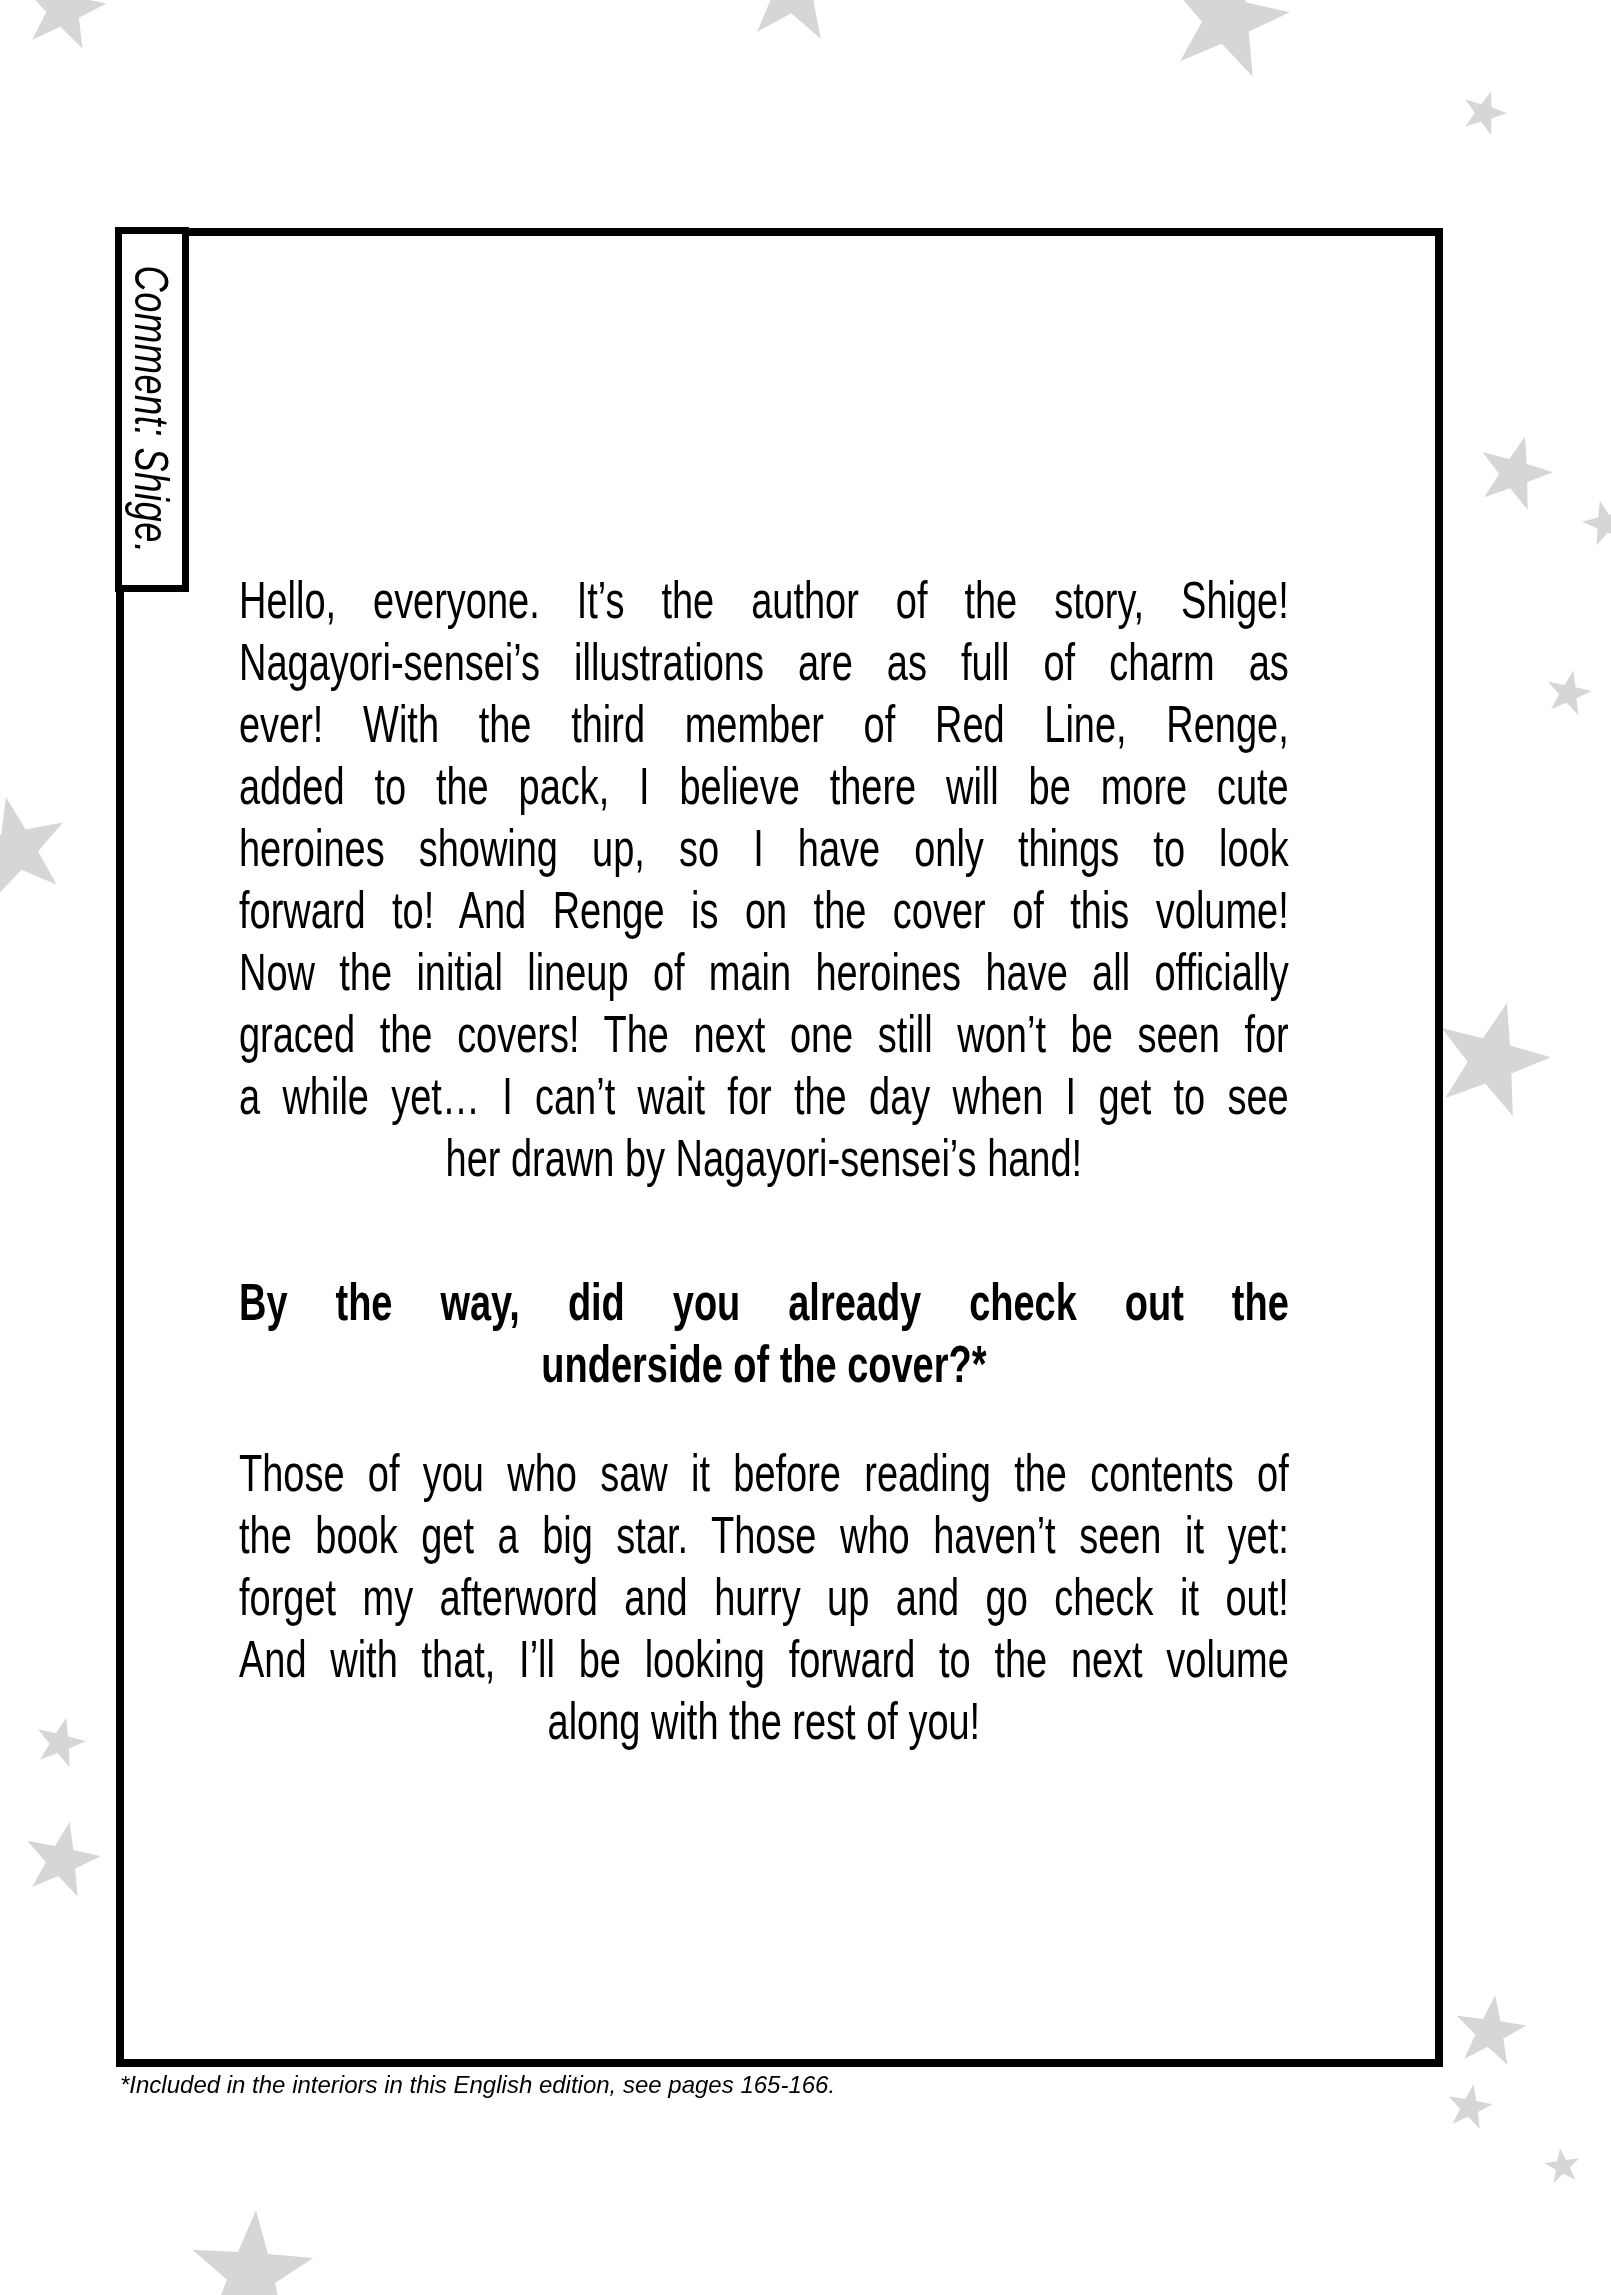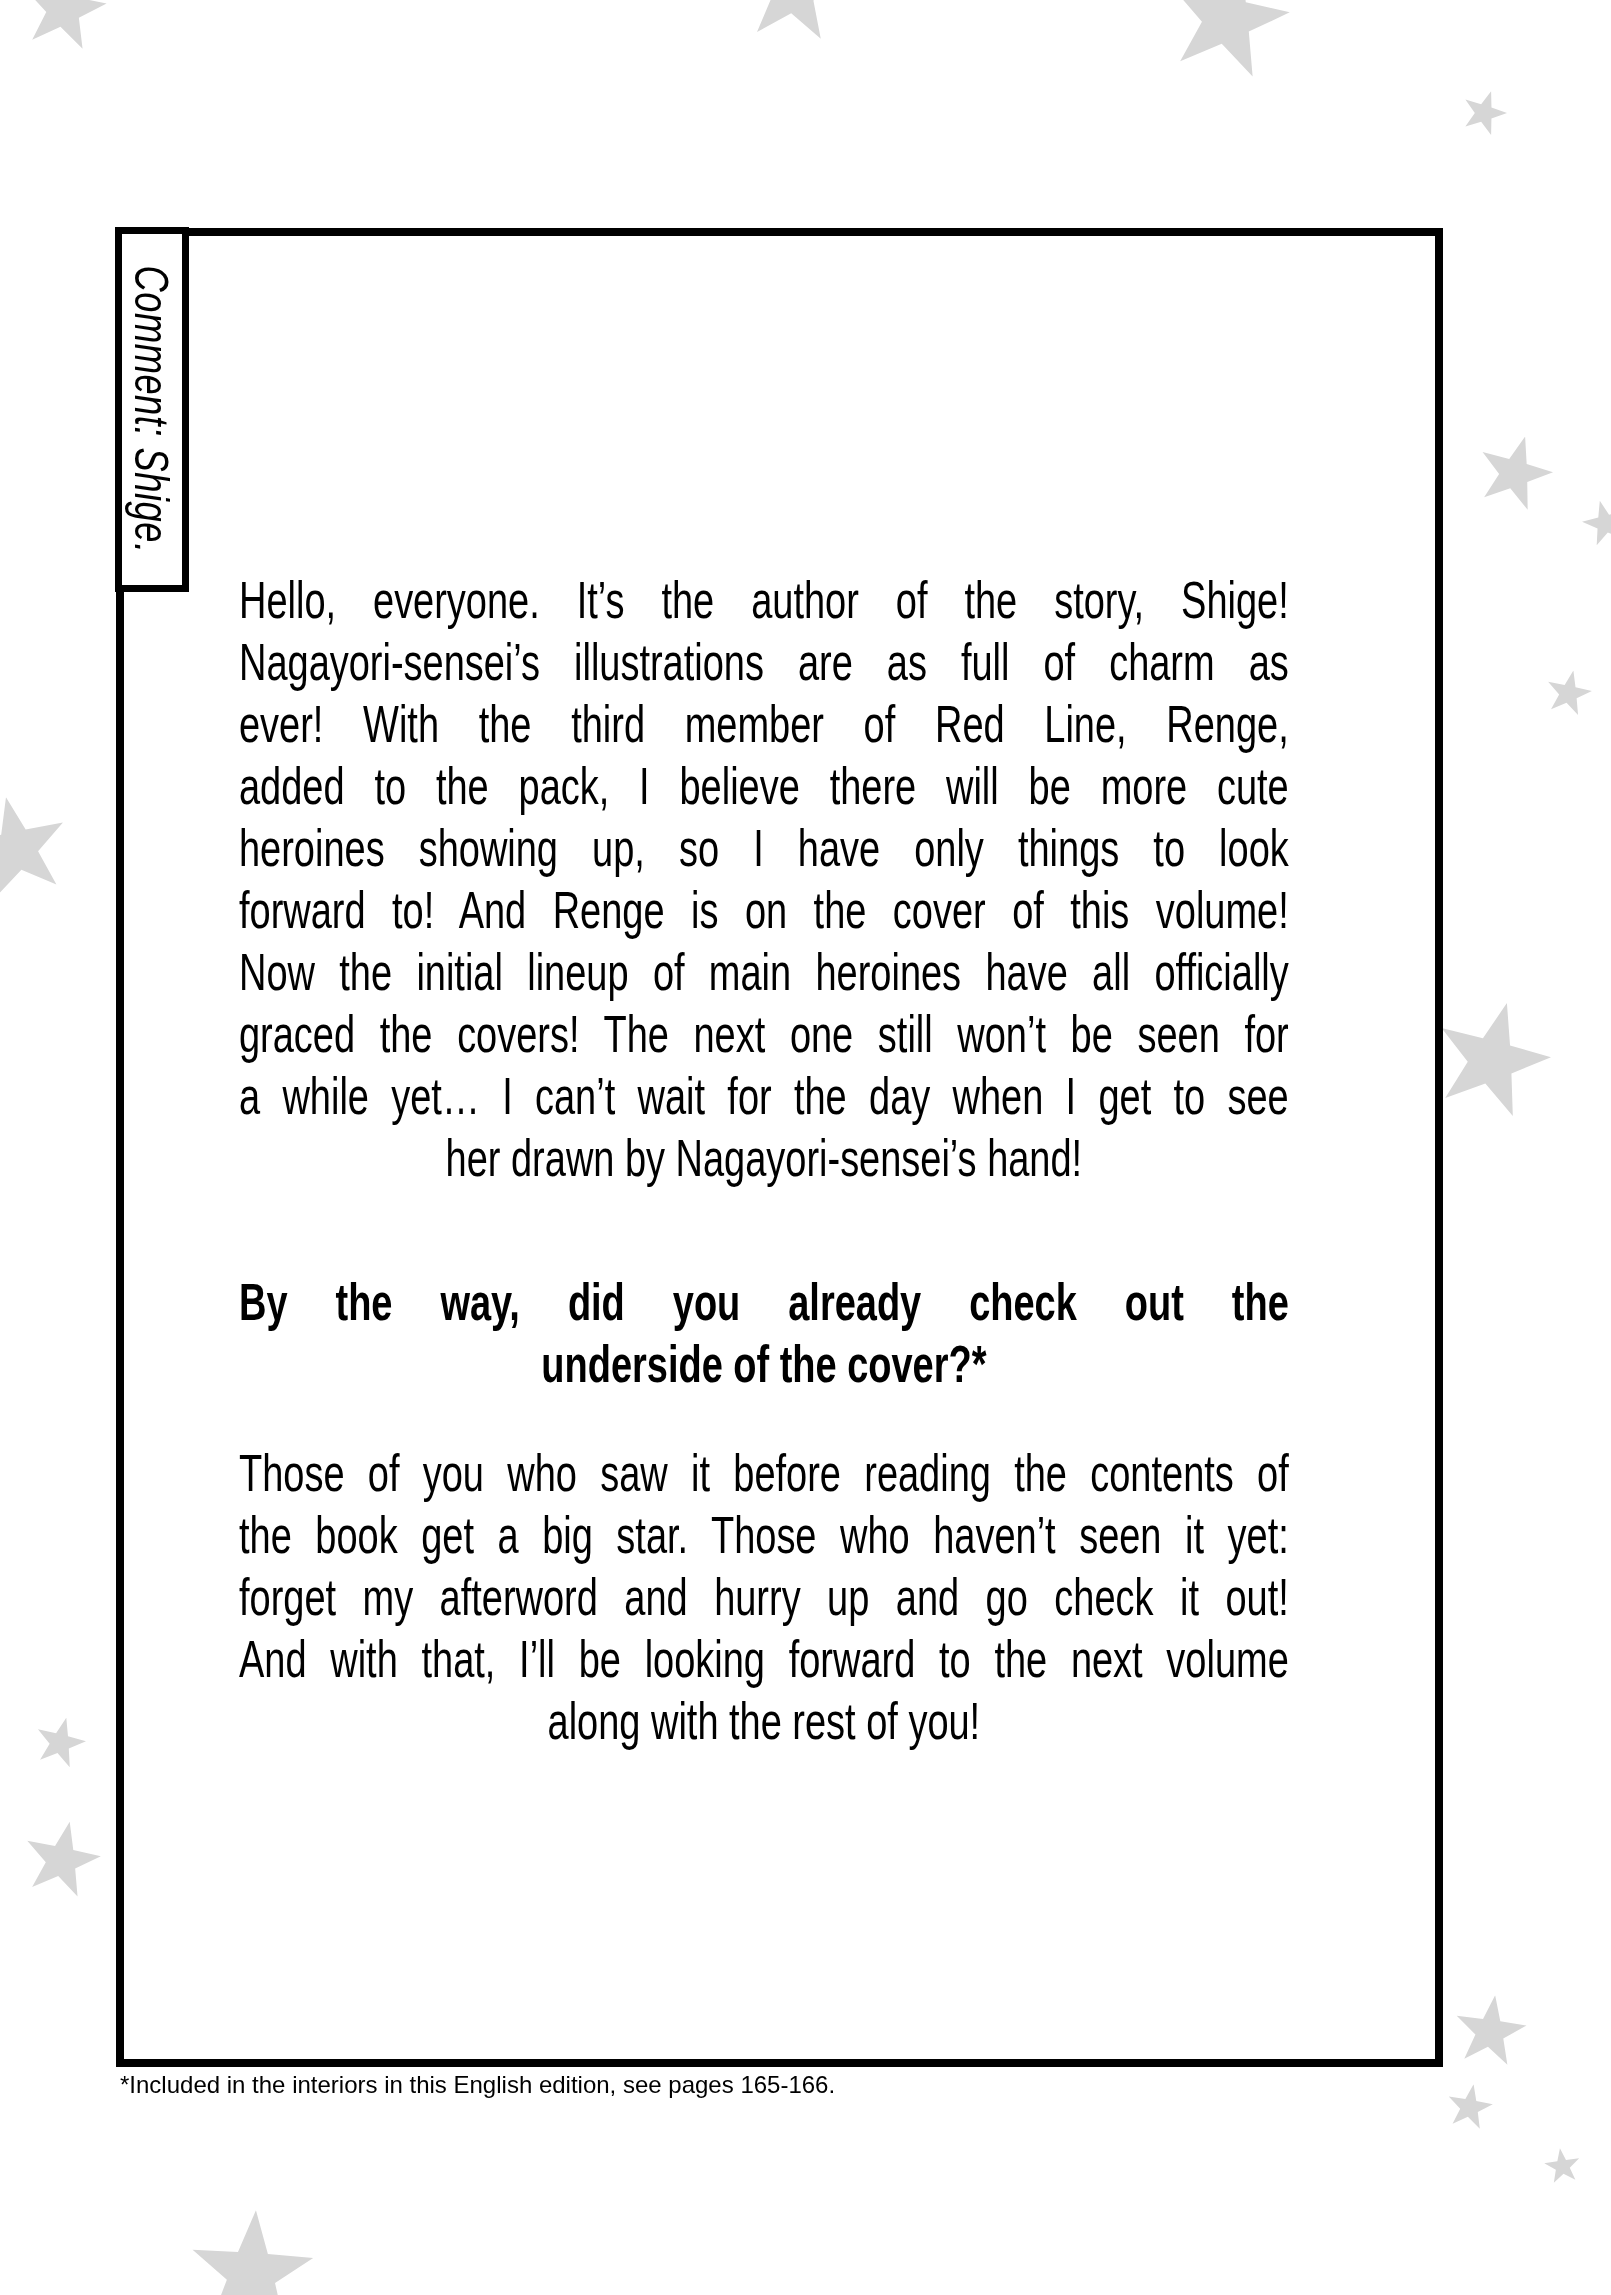--- a/index.html
+++ b/index.html
@@ -56,20 +56,21 @@
   }
   .para-2 { margin-top: 82px; font-weight: bold; }
   .para-3 { margin-top: 47px; }
   .jline { text-align: justify; text-align-last: justify; }
   .cline { text-align: center; }
 
   .footnote {
     position: absolute;
     left: 120px; top: 2071px;
     font-size: 24px;
+    font-style: italic;
   }
 </style>
 </head>
 <body>
 
 <div class="stars-layer">
     <svg viewBox="0 0 100 100" class="star" style="left: 20px; top: -34px; width: 87px; height: 87px; transform: rotate(10deg);">
       <polygon points="50,0 61.8,33.8 97.6,34.5 69,56.2 79.4,90.5 50,70 20.6,90.5 31,56.2 2.4,34.5 38.2,33.8" fill="#d6d6d6"></polygon>
     </svg>
     <svg viewBox="0 0 100 100" class="star" style="left: 739px; top: -63px; width: 109px; height: 109px; transform: rotate(6deg);">

